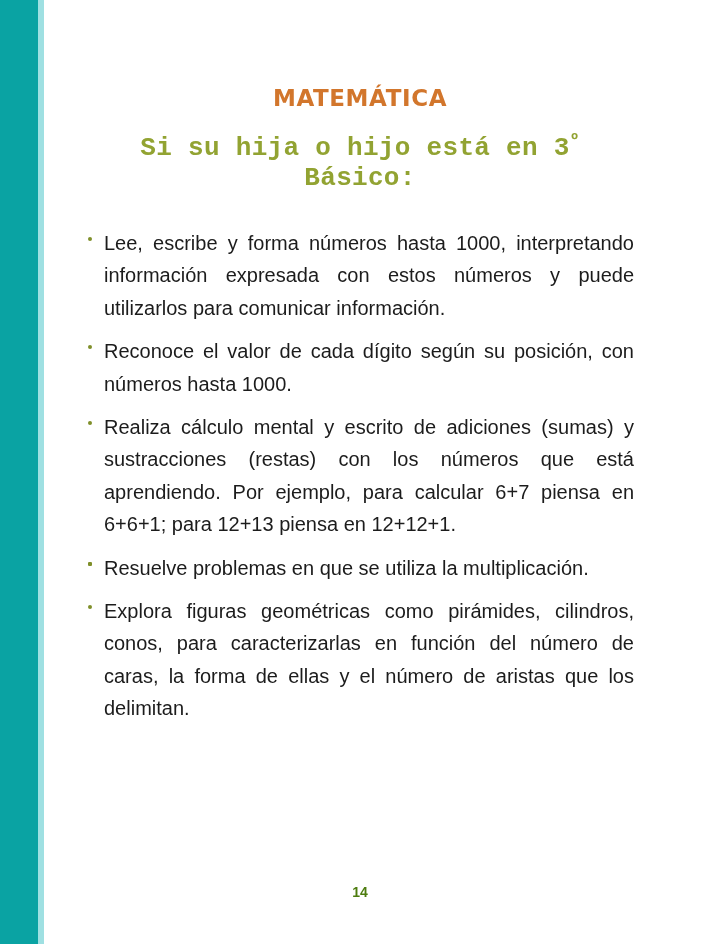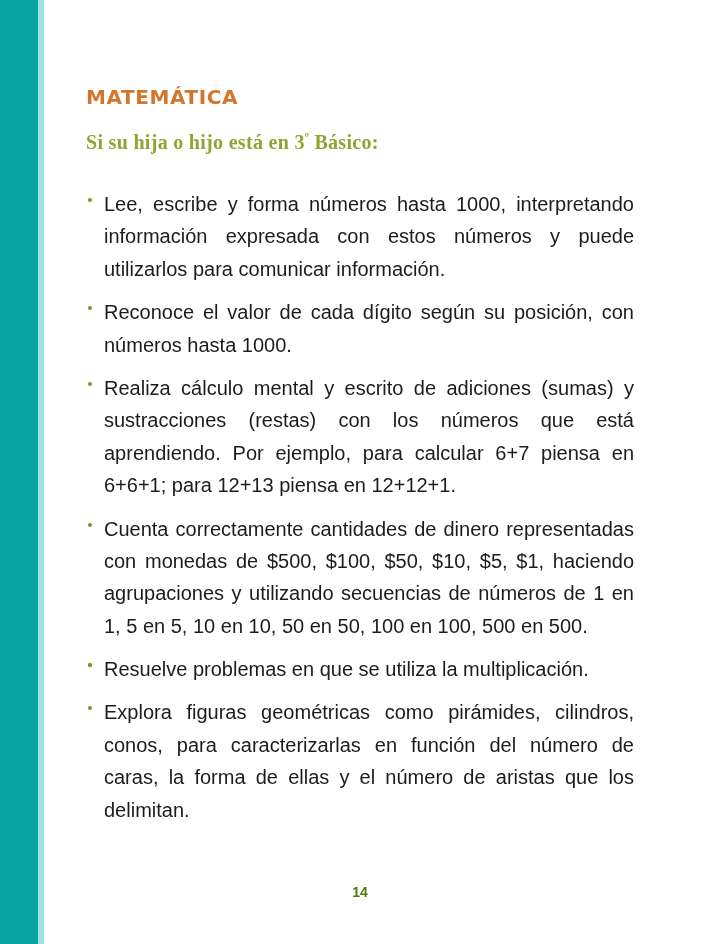--- a/index.html
+++ b/index.html
@@ -45,35 +45,37 @@
     position: absolute;
     left: 86px;
     top: 0;
     width: 548px;
     height: 944px;
   }
 
   .title {
     margin: 0;
     padding-top: 85px;
+    text-align: center;
     color: #d2762c;
-    font-size: 20px;
+    font-size: 23px;
     font-weight: bold;
     letter-spacing: 0.6px;
     font-family: "DejaVu Sans", sans-serif;
   }
 
   .subtitle {
     margin: 0;
     padding-top: 22px;
+    text-align: center;
     color: #92a332;
-    font-size: 20px;
+    font-size: 26px;
     font-weight: bold;
     letter-spacing: 0.3px;
-    font-family: Liberation Serif, serif;
+    font-family: Liberation Mono, monospace;
   }
   .subtitle sup {
     font-size: 0.62em;
     vertical-align: super;
     line-height: 0;
   }
 
   .bullet-list {
     margin: 0;
     padding: 34px 0 0 0;
@@ -148,21 +150,20 @@
       </li>
 
       <li class="bullet-item">
         <span class="bullet-dot"></span>
         <span>Realiza cálculo mental y escrito de adiciones (sumas) y sustracciones (restas) con los números que está aprendiendo. Por ejemplo, para calcular 6+7 piensa en 6+6+1; para 12+13 piensa en 12+12+1.</span>
       </li>
 
 
       <li class="bullet-item">
         <span class="bullet-dot"></span>
-        <span>Cuenta correctamente cantidades de dinero representadas con monedas de $500, $100, $50, $10, $5, $1, haciendo agrupaciones y utilizando secuencias de números de 1 en 1, 5 en 5, 10 en 10, 50 en 50, 100 en 100, 500 en 500.</span>
       </li>
 
       <li class="bullet-item tight">
         <span class="bullet-dot"></span>
       </li>
 
       <li class="bullet-item tight">
         <span class="bullet-dot"></span>
         <span>Resuelve problemas en que se utiliza la multiplicación.</span>
       </li>

